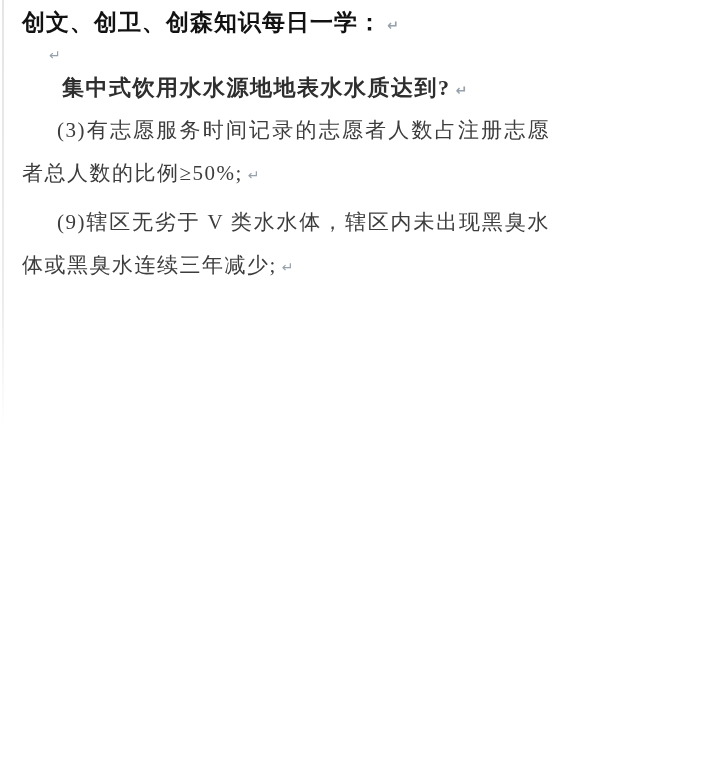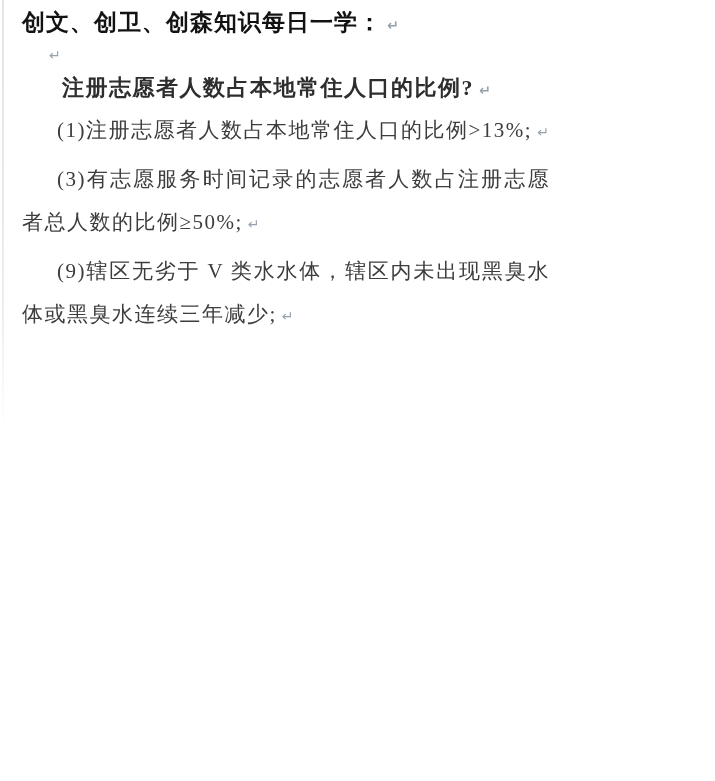--- a/index.html
+++ b/index.html
@@ -70,23 +70,22 @@
 <body>
 
 <div class="page">
   <div class="edge-line"></div>
   <div class="content">
 
     <p class="doc-title"><span>创文、创卫、创森知识每日一学：</span><span class="pilcrow">↵</span></p>
 
     <p class="blank-line"><span class="pilcrow">↵</span></p>
 
-    <p class="subtitle"><span>注册志愿者人数占本地常住人口的比例?</span><span class="pilcrow">↵</span></p>
+    <p class="subtitle"><span>集中式饮用水水源地地表水水质达到?</span><span class="pilcrow">↵</span></p>
 
-    <p class="para"><span>(1)注册志愿者人数占本地常住人口的比例&gt;13%;</span><span class="pilcrow">↵</span></p>
 
     <p class="para"><span>(3)有志愿服务时间记录的志愿者人数占注册志愿者总人数的比例≥50%;</span><span class="pilcrow">↵</span></p>
 
 
 
 
 
 
 
     <p class="para"><span>(9)辖区无劣于 V 类水水体，辖区内未出现黑臭水体或黑臭水连续三年减少;</span><span class="pilcrow">↵</span></p>

